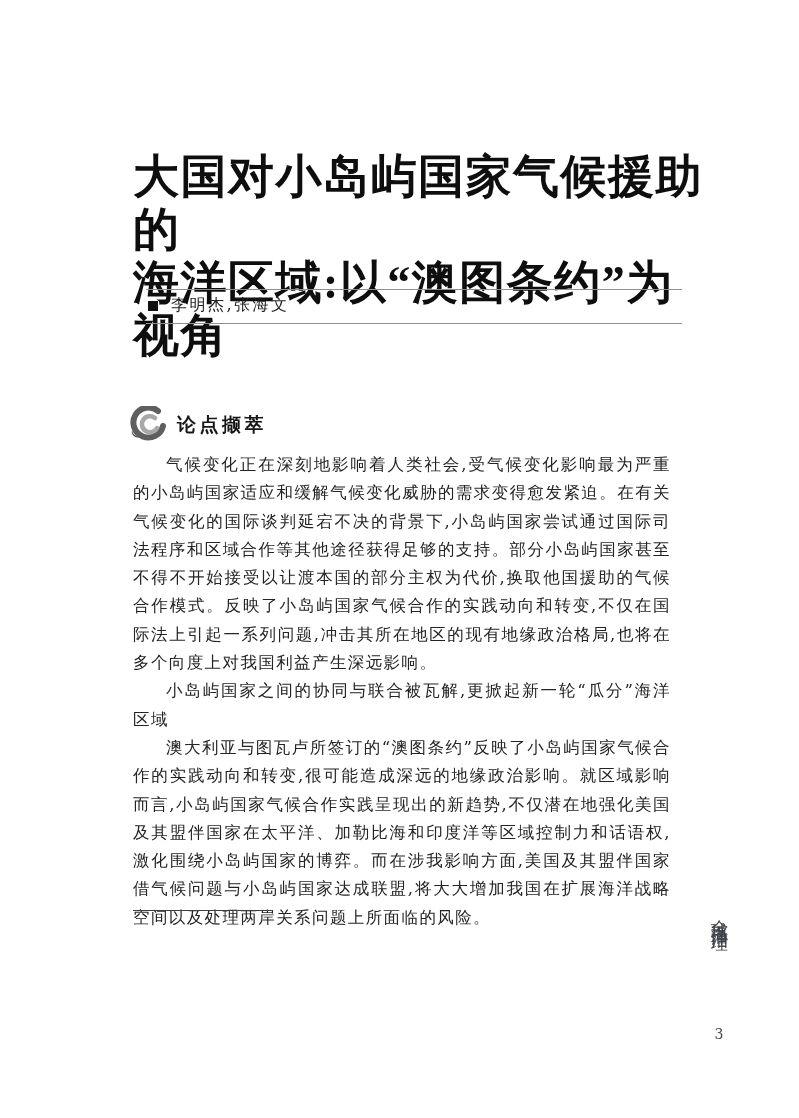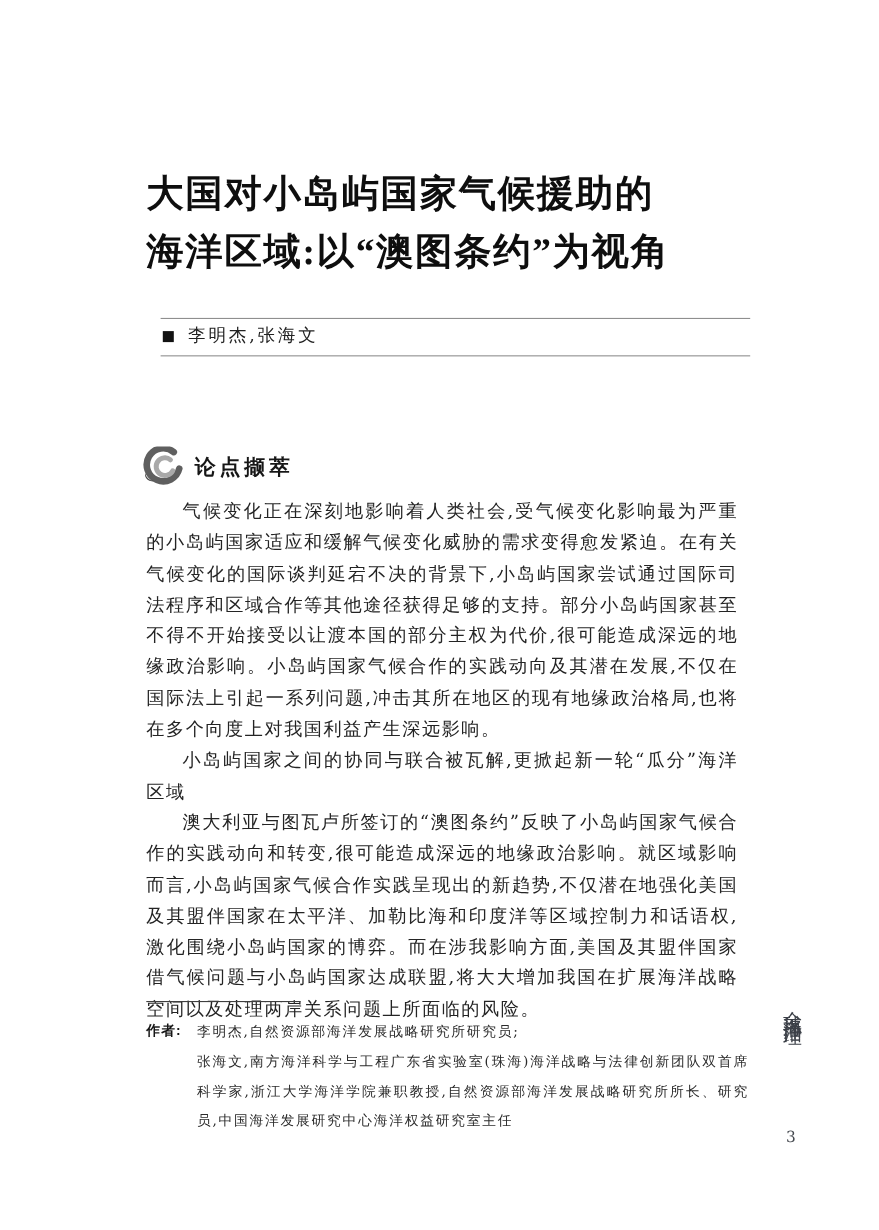--- a/index.html
+++ b/index.html
@@ -9,21 +9,21 @@
     width:799px; height:1118px;
     background:#ffffff;
     overflow:hidden;
     font-family:"DejaVu Serif","Liberation Serif",serif;
     color:#1c1c1c;
   }
 
   
   .article-title {
     position:absolute; left:133px; top:150px; width:570px;
-    font-size:34px; line-height:53px;
+    font-size:46px; line-height:53px;
     font-weight:700; letter-spacing:1.5px;
     color:#0e0e0e;
     font-family:"Liberation Serif","DejaVu Serif",serif;
   }
 
   
   .author-block {
     position:absolute; left:146px; top:289px; width:536px;
     border-top:1px solid #8f8f8f;
     border-bottom:1px solid #8f8f8f;
@@ -107,31 +107,26 @@
   <div class="section-header">
     <svg width="42" height="37" viewBox="0 0 42 37" aria-hidden="true">
       <path d="M32 5 A15 15 0 1 0 37 20" fill="none" stroke="#5f5f5f" stroke-width="6" stroke-linecap="round"></path>
       <path d="M29 12 A8 8 0 1 0 31 22" fill="none" stroke="#a9a9a9" stroke-width="4.5" stroke-linecap="round"></path>
       <path d="M6 24 A6 6 0 0 0 14 31 A8 8 0 0 1 6 24 Z" fill="#4c4c4c"></path>
     </svg>
     <span class="section-label">论点撷萃</span>
   </div>
 
   <div class="abstract">
-    <p>气候变化正在深刻地影响着人类社会,受气候变化影响最为严重的小岛屿国家适应和缓解气候变化威胁的需求变得愈发紧迫。在有关气候变化的国际谈判延宕不决的背景下,小岛屿国家尝试通过国际司法程序和区域合作等其他途径获得足够的支持。部分小岛屿国家甚至不得不开始接受以让渡本国的部分主权为代价,很可能造成深远的地缘政治影响。小岛屿国家气候合作的实践动向及其潜在发展,不仅在国际法上引起一系列问题,冲击其所在地区的现有地缘政治格局,也将在多个向度上对我国利益产生深远影响。</p>
+    <p>气候变化正在深刻地影响着人类社会,受气候变化影响最为严重的小岛屿国家适应和缓解气候变化威胁的需求变得愈发紧迫。在有关气候变化的国际谈判延宕不决的背景下,小岛屿国家尝试通过国际司法程序和区域合作等其他途径获得足够的支持。部分小岛屿国家甚至不得不开始接受以让渡本国的部分主权为代价,换取他国援助的气候合作模式。反映了小岛屿国家气候合作的实践动向和转变,不仅在国际法上引起一系列问题,冲击其所在地区的现有地缘政治格局,也将在多个向度上对我国利益产生深远影响。</p>
     <p>小岛屿国家之间的协同与联合被瓦解,更掀起新一轮“瓜分”海洋区域</p>
     <p>澳大利亚与图瓦卢所签订的“澳图条约”反映了小岛屿国家气候合作的实践动向和转变,很可能造成深远的地缘政治影响。就区域影响而言,小岛屿国家气候合作实践呈现出的新趋势,不仅潜在地强化美国及其盟伴国家在太平洋、加勒比海和印度洋等区域控制力和话语权,激化围绕小岛屿国家的博弈。而在涉我影响方面,美国及其盟伴国家借气候问题与小岛屿国家达成联盟,将大大增加我国在扩展海洋战略空间以及处理两岸关系问题上所面临的风险。</p>
   </div>
 
   <div class="footnote">
     <div class="footnote-rule"></div>
-    <div class="fn-body">
-      <span class="fn-label">作者:</span>
-      <span class="fn-line1">李明杰,自然资源部海洋发展战略研究所研究员;</span>
-      <span class="fn-line2">张海文,南方海洋科学与工程广东省实验室(珠海)海洋战略与法律创新团队双首席科学家,浙江大学海洋学院兼职教授,自然资源部海洋发展战略研究所所长、研究员,中国海洋发展研究中心海洋权益研究室主任</span>
-    </div>
   </div>
 
   <div class="side-title">全球海洋治理</div>
 
   <div class="page-number">3</div>
 
 </div>
 
 </body></html>

